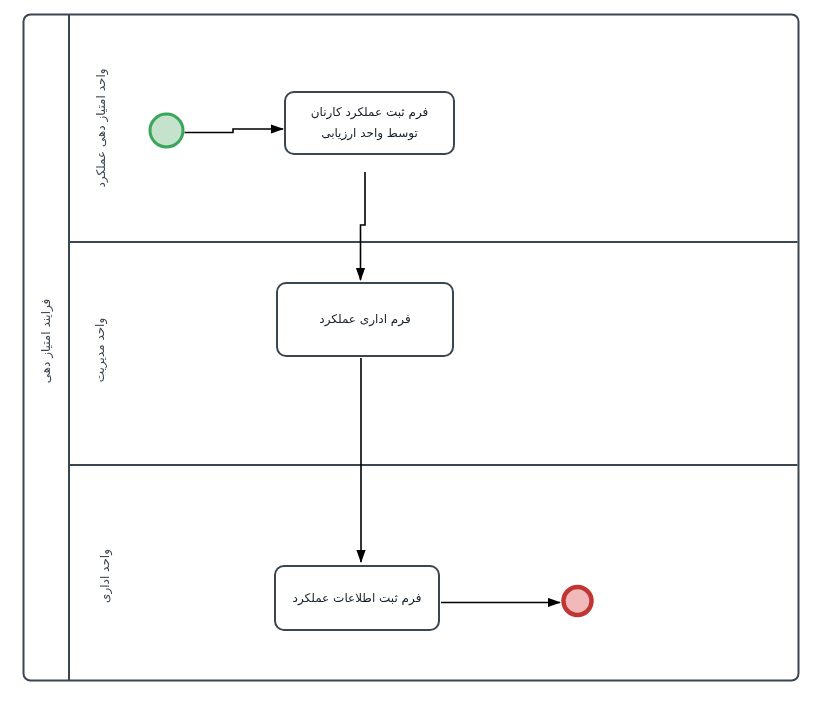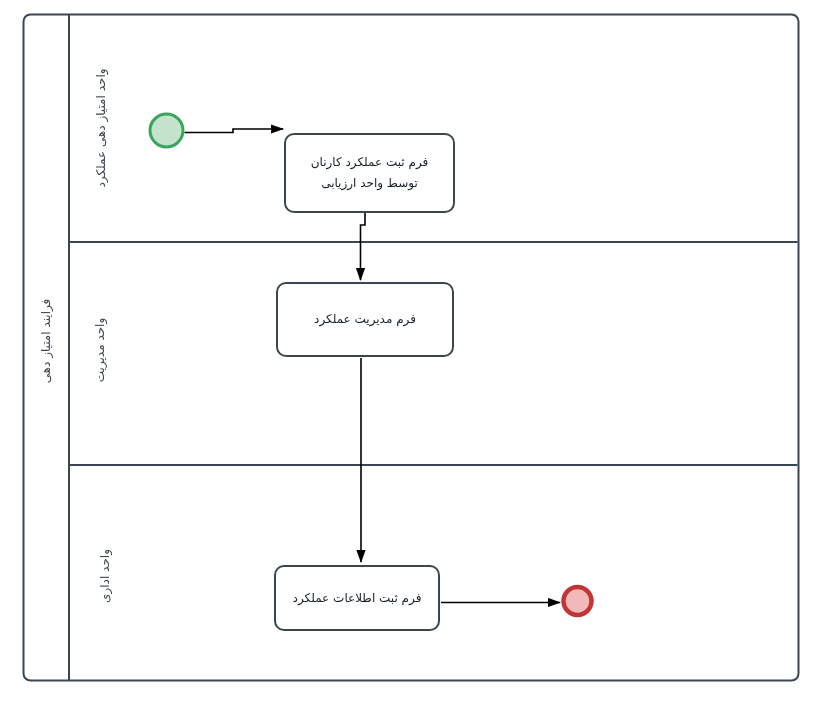--- a/index.html
+++ b/index.html
@@ -45,21 +45,21 @@
     border:2px solid var(--line);
     border-radius:10px;
     display:flex;align-items:center;justify-content:center;
     text-align:center;
     direction:rtl;
     font-size:12px;
     line-height:21px;
     color:var(--task-text);
     padding:4px 10px;
   }
-  #task-1{left:284px;top:91px;width:171px;height:80px;margin-top:42px;}
+  #task-1{left:284px;top:91px;width:171px;height:64px;}
   #task-2{left:276px;top:282px;width:178px;height:75px;}
   #task-3{left:274px;top:565px;width:166px;height:66px;}
 
   #pool-label{left:46px;top:341px;}
   #lane-label-1{left:101px;top:128px;}
   #lane-label-2{left:100px;top:350px;}
   #lane-label-3{left:105px;top:576px;}
 </style>
 </head>
 <body>
@@ -89,19 +89,19 @@
 
   <div class="vlabel" id="pool-label">فرایند امتیاز دهی</div>
   <div class="vlabel" id="lane-label-1">واحد امتیاز دهی عملکرد</div>
   <div class="vlabel" id="lane-label-2">واحد مدیریت</div>
   <div class="vlabel" id="lane-label-3">واحد اداری</div>
 
   <div class="task" id="task-1">
     <span>فرم ثبت عملکرد کارنان توسط واحد ارزیابی</span>
   </div>
   <div class="task" id="task-2">
-    <span>فرم مدیریت عملکرد</span>
+    <span>فرم اداری عملکرد</span>
   </div>
   <div class="task" id="task-3">
     <span>فرم ثبت اطلاعات عملکرد</span>
   </div>
 
 </div>
 
 </body></html>

